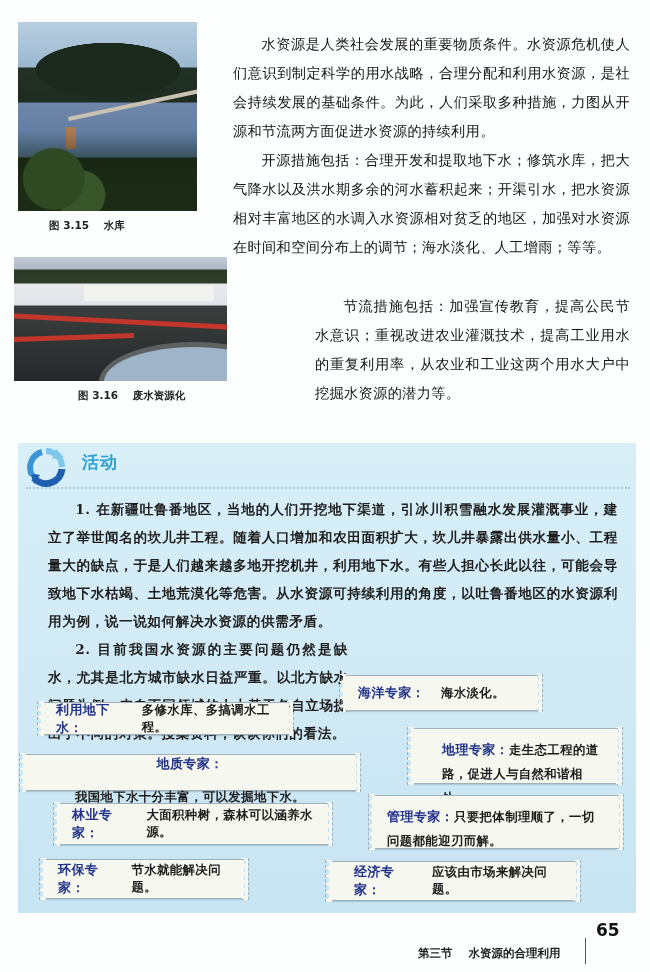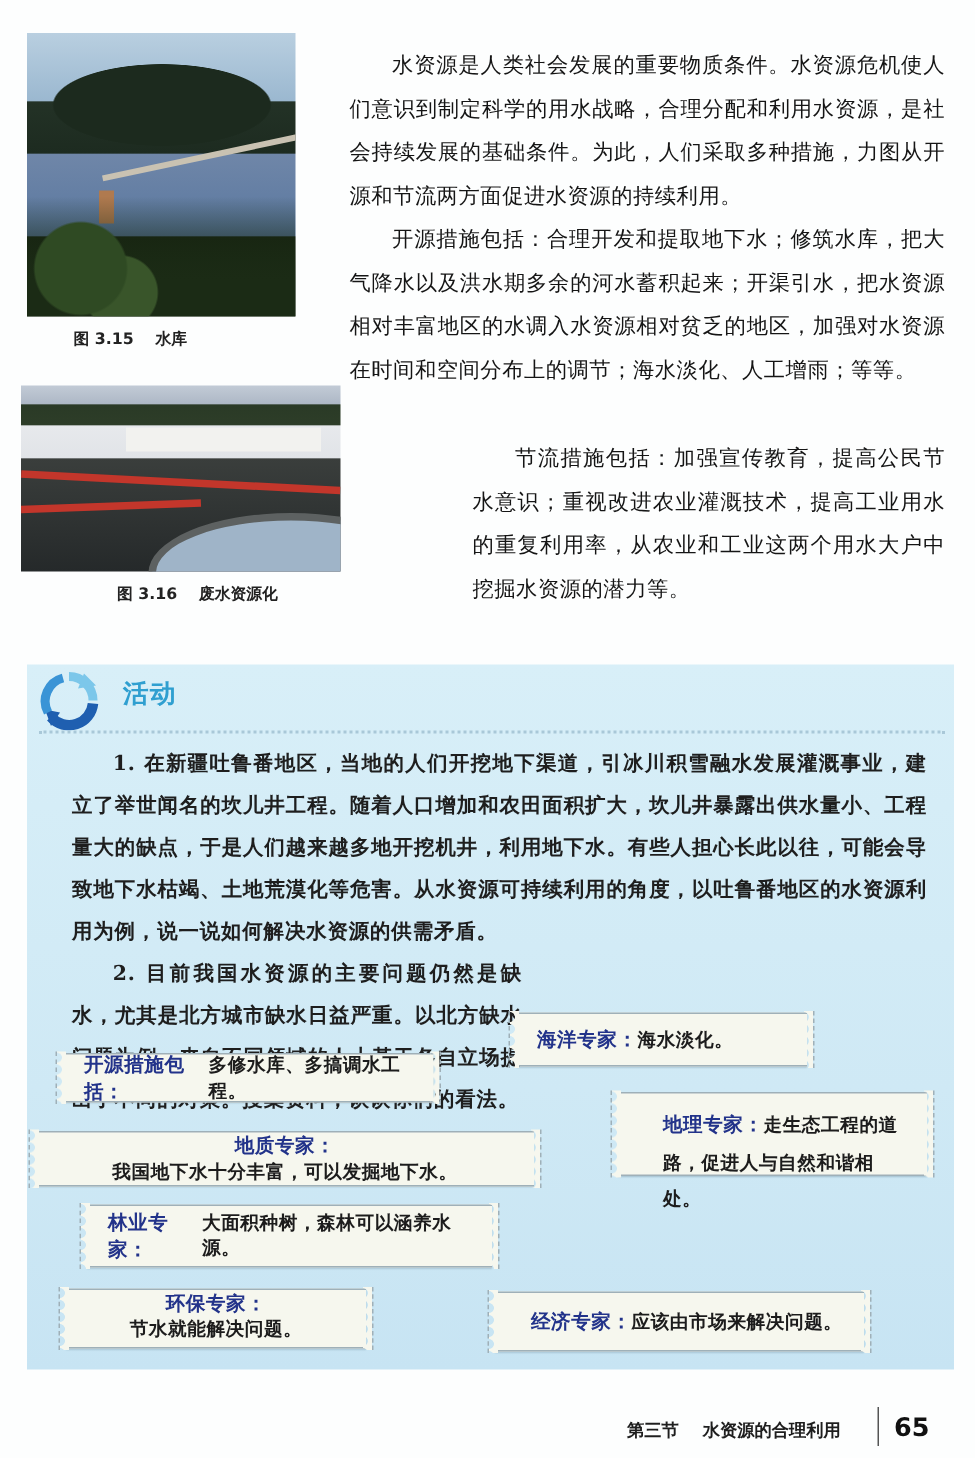--- a/index.html
+++ b/index.html
@@ -59,39 +59,39 @@
     position:absolute; left:30px; top:52px; width:570px; font-size:13.6px; line-height:28px;
     font-weight:bold; letter-spacing:0.6px; color:#1e1e1e; text-align:justify; font-family:"DejaVu Serif","Liberation Serif",serif;
   }
   .activity-text p { margin:0; text-indent:2em; }
 
   .expert {
     position:absolute; background:#f6f7ee; font-size:12.4px; font-weight:bold; color:#1c1c1c;
     font-family:"DejaVu Serif","Liberation Serif",serif; letter-spacing:0.4px;
     border-top:1.5px solid #9fb0b8; border-bottom:1.5px solid #9fb0b8;
     box-shadow:0 1px 1px rgba(80,110,130,0.25);
-    padding:0 14px; box-sizing:border-box; display:flex; align-items:center;
+    padding:0 14px; box-sizing:border-box; display:flex; align-items:center;gap:16px;
   }
   .expert::before, .expert::after {
     content:""; position:absolute; top:-2px; bottom:-2px; width:6px;
     background:
       radial-gradient(circle at 0 50%, transparent 3px, #f6f7ee 3.5px) 0 0/6px 8px repeat-y;
   }
   .expert::before { left:-5px; border-left:1px dashed #9fb0b8; }
   .expert::after { right:-5px; border-right:1px dashed #9fb0b8; }
   .expert .label { color:#22338a; font-family:"DejaVu Sans","Liberation Sans",sans-serif; font-weight:bold; font-size:13px; }
   .expert.multi { align-items:flex-start; padding-top:9px; line-height:24px; }
 
   .footer-section {
     position:absolute; left:418px; top:946px; font-family:"DejaVu Sans","Liberation Sans",sans-serif;
     font-weight:bold; font-size:11.5px; color:#1e1e1e; white-space:pre;
   }
   .footer-divider { position:absolute; left:585px; top:938px; height:26px; border-left:1px solid #555; }
   .footer-page {
-    position:absolute; left:596px; top:942px; font-family:"DejaVu Sans","Liberation Sans",sans-serif;
+    position:absolute; left:596px; top:920px; font-family:"DejaVu Sans","Liberation Sans",sans-serif;
     font-weight:bold; font-size:17px; color:#111;
   }
 </style>
 </head>
 <body>
 
 <div class="photo photo-reservoir">
   <div class="dam"></div>
   <div class="tower"></div>
   <div class="trees"></div>
@@ -128,35 +128,38 @@
   <div class="activity-text">
     <p>1. 在新疆吐鲁番地区，当地的人们开挖地下渠道，引冰川积雪融水发展灌溉事业，建立了举世闻名的坎儿井工程。随着人口增加和农田面积扩大，坎儿井暴露出供水量小、工程量大的缺点，于是人们越来越多地开挖机井，利用地下水。有些人担心长此以往，可能会导致地下水枯竭、土地荒漠化等危害。从水资源可持续利用的角度，以吐鲁番地区的水资源利用为例，说一说如何解决水资源的供需矛盾。</p>
     <p style="width:300px;">2. 目前我国水资源的主要问题仍然是缺水，尤其是北方城市缺水日益严重。以北方缺水问题为例，来自不同领域的人士基于各自立场提出了不同的对策。搜集资料，谈谈你们的看法。</p>
   </div>
 
   <div class="expert" style="left:326px; top:232px; width:194px; height:36px;">
     <span class="label">海洋专家：</span>
       <span>海水淡化。</span>
   </div>
   <div class="expert" style="left:24px; top:259px; width:247px; height:33px;">
-    <span class="label">开源措施包括：</span>
+    <span class="label">利用地下水：</span>
       <span>多修水库、多搞调水工程。</span>
   </div>
   <div class="expert multi" style="left:394px; top:285px; width:206px; height:56px;">
     <div style="padding-left:16px; width:175px;"><span class="label">地理专家：</span><span>走生态工程的道路，促进人与自然和谐相处。</span></div>
   </div>
   <div class="expert" style="left:6px; top:311px; width:332px; height:37px;flex-direction:column;">
     <span class="label">地质专家：</span>
       <span>我国地下水十分丰富，可以发掘地下水。</span>
   </div>
   <div class="expert" style="left:40px; top:360px; width:270px; height:42px;align-items:center;">
     <span class="label">林业专家：</span>
       <span>大面积种树，森林可以涵养水源。</span>
   </div>
-  <div class="expert" style="left:26px; top:416px; width:200px; height:40px;flex-direction:column;">
+  <div class="expert multi" style="left:355px; top:352px; width:246px; height:54px;">
+    <div style="width:222px;"><span class="label">管理专家：</span><span>只要把体制理顺了，一切问题都能迎刃而解。</span></div>
+  </div>
+  <div class="expert" style="left:26px; top:416px; width:200px; height:40px;">
     <span class="label">环保专家：</span>
       <span>节水就能解决问题。</span>
   </div>
   <div class="expert" style="left:312px; top:418px; width:246px; height:40px; padding-left:24px;">
     <span class="label">经济专家：</span>
       <span>应该由市场来解决问题。</span>
   </div>
 </div>
 
 <div class="footer-section">第三节    水资源的合理利用</div>

